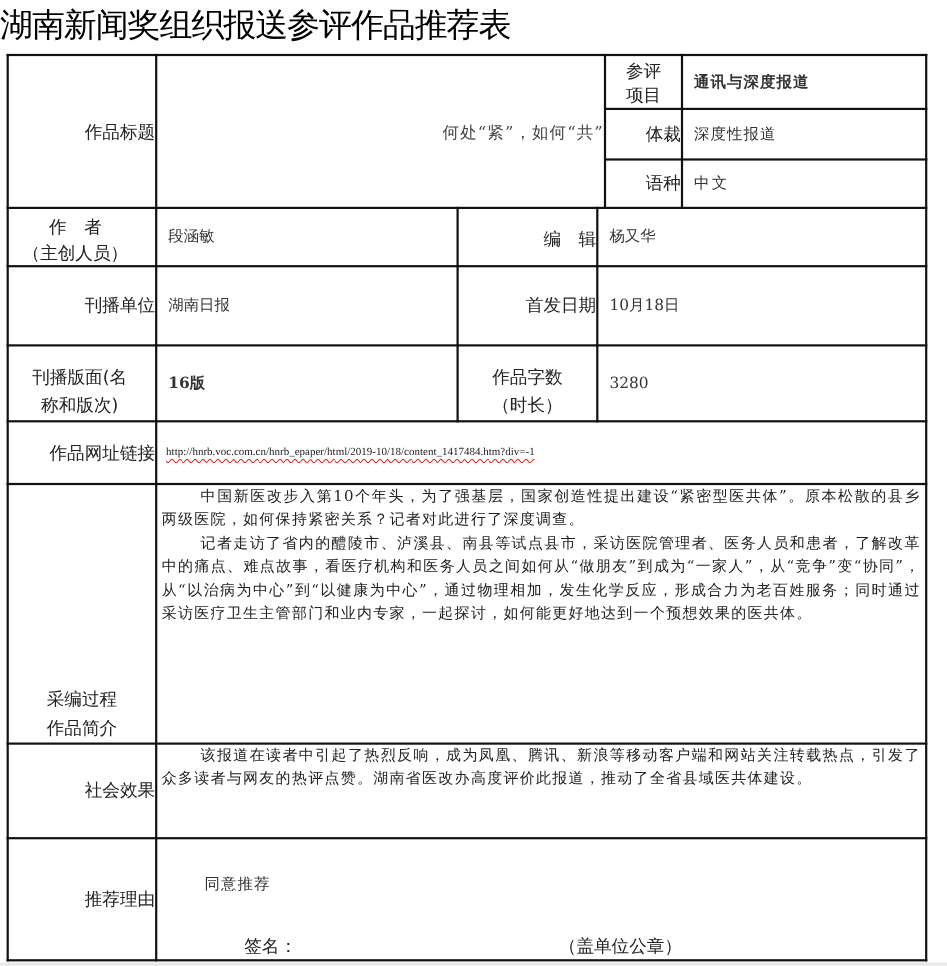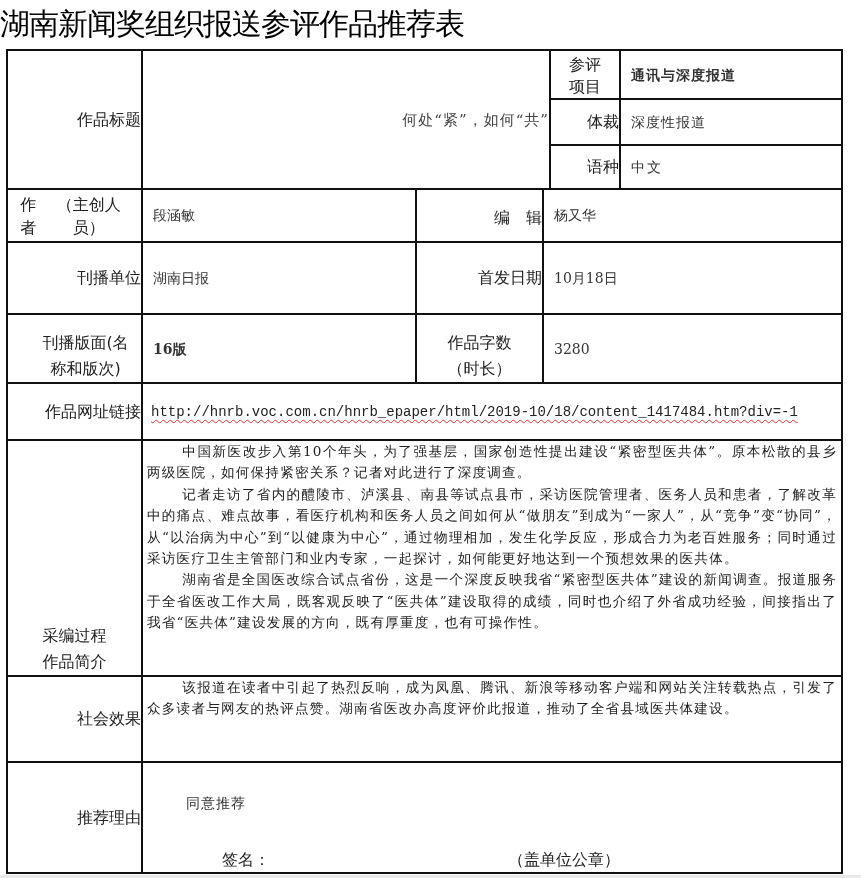--- a/index.html
+++ b/index.html
@@ -7,21 +7,21 @@
          font-family: "DejaVu Sans", sans-serif; color: #111; }
   .title { position: absolute; top: 4px; left: 0; width: 861px; text-align: left;
            font-size: 30px; line-height: 40px; letter-spacing: -1px; color: #000; }
   .cell { position: absolute; box-sizing: border-box; }
   .hl { position: absolute; height: 2px; background: #111; }
   .vl { position: absolute; width: 2px; background: #111; }
   .lbl { display: flex; align-items: center; justify-content: flex-end; text-align: center;
          font-size: 16px; line-height: 24px; color: #222; }
   .val { display: flex; align-items: center; font-size: 14px; line-height: 22px;
          color: #333; font-family: "DejaVu Serif", serif; padding-left: 10px; }
-  .url { font-family: Liberation Mono, monospace; font-size: 14px; color: #222;
+  .url { font-family: Liberation Serif, serif; font-size: 10px; color: #222;
          text-decoration: underline wavy #d33; text-decoration-thickness: 1px;
          text-underline-offset: 3px; }
   .para { font-family: "DejaVu Serif", serif; font-size: 13.6px; line-height: 21.4px;
           color: #222; letter-spacing: 1.2px; text-align: justify; }
   .para p { margin: 0; text-indent: 2.6em; }
   .sig { position: absolute; font-size: 16px; color: #222; }
   .bottom-bar { position: absolute; left: 0; top: 875px; width: 861px; height: 3px; background: #e8e8e8; }
 </style>
 </head>
 <body>
@@ -58,34 +58,34 @@
     <span>项目</span>
   </div>
   <div class="cell val" style="left:621px; top:51px; width:220px; height:47px; letter-spacing:1px;font-weight:bold;">通讯与深度报道</div>
 
   <div class="cell lbl" style="left:551px; top:100px; width:68px; height:44px;">体裁</div>
   <div class="cell val" style="left:621px; top:100px; width:220px; height:44px; letter-spacing:1px;">深度性报道</div>
 
   <div class="cell lbl" style="left:551px; top:146px; width:68px; height:42px;">语种</div>
   <div class="cell val" style="left:621px; top:146px; width:220px; height:42px; letter-spacing:2px;">中文</div>
 
-  <div class="cell lbl" style="left:8px; top:190px; width:121px; height:51px; flex-direction:row; line-height:23px;">
+  <div class="cell lbl" style="left:8px; top:190px; width:121px; height:51px; flex-direction:column; line-height:23px;">
     <span>作　者</span>
     <span>（主创人员）</span>
   </div>
   <div class="cell val" style="left:143px; top:190px; width:272px; height:51px; align-items:flex-start; padding-top:14px;">段涵敏</div>
   <div class="cell lbl" style="left:417px; top:190px; width:125px; height:51px; padding-top:4px;">编　辑</div>
   <div class="cell val" style="left:544px; top:190px; width:297px; height:51px; align-items:flex-start; padding-top:14px;">杨又华</div>
 
   <div class="cell lbl" style="left:8px; top:243px; width:133px; height:70px;">刊播单位</div>
   <div class="cell val" style="left:143px; top:243px; width:272px; height:70px;">湖南日报</div>
   <div class="cell lbl" style="left:417px; top:243px; width:125px; height:70px;">首发日期</div>
   <div class="cell val" style="left:544px; top:243px; width:297px; height:70px;">10月18日</div>
 
-  <div class="cell lbl" style="left:19px; top:315px; width:133px; height:67px; flex-direction:column; line-height:26px;">
+  <div class="cell lbl" style="left:6px; top:315px; width:133px; height:67px; flex-direction:column; line-height:26px;">
     <span>刊播版面(名</span>
     <span>称和版次)</span>
   </div>
   <div class="cell val" style="left:143px; top:315px; width:272px; height:67px;font-weight:bold;">16版</div>
   <div class="cell lbl" style="left:417px; top:315px; width:125px; height:67px; flex-direction:column; line-height:26px;">
     <span>作品字数</span>
     <span>（时长）</span>
   </div>
   <div class="cell val" style="left:544px; top:315px; width:297px; height:67px;">3280</div>
 
@@ -94,21 +94,20 @@
     <span class="url">http://hnrb.voc.com.cn/hnrb_epaper/html/2019-10/18/content_1417484.htm?div=-1</span>
   </div>
 
   <div class="cell lbl" style="left:8px; top:441px; width:133px; height:234px; flex-direction:column; line-height:26px;">
     <span>采编过程</span>
     <span>作品简介</span>
   </div>
   <div class="cell para" style="left:147px; top:441px; width:690px; height:234px;">
     <p>中国新医改步入第10个年头，为了强基层，国家创造性提出建设“紧密型医共体”。原本松散的县乡两级医院，如何保持紧密关系？记者对此进行了深度调查。</p>
     <p>记者走访了省内的醴陵市、泸溪县、南县等试点县市，采访医院管理者、医务人员和患者，了解改革中的痛点、难点故事，看医疗机构和医务人员之间如何从“做朋友”到成为“一家人”，从“竞争”变“协同”，从“以治病为中心”到“以健康为中心”，通过物理相加，发生化学反应，形成合力为老百姓服务；同时通过采访医疗卫生主管部门和业内专家，一起探讨，如何能更好地达到一个预想效果的医共体。</p>
-    <p>湖南省是全国医改综合试点省份，这是一个深度反映我省“紧密型医共体”建设的新闻调查。报道服务于全省医改工作大局，既客观反映了“医共体”建设取得的成绩，同时也介绍了外省成功经验，间接指出了我省“医共体”建设发展的方向，既有厚重度，也有可操作性。</p>
   </div>
 
   <div class="cell lbl" style="left:8px; top:677px; width:133px; height:84px;">社会效果</div>
   <div class="cell para" style="left:147px; top:677px; width:690px; height:84px;">
     <p>该报道在读者中引起了热烈反响，成为凤凰、腾讯、新浪等移动客户端和网站关注转载热点，引发了众多读者与网友的热评点赞。湖南省医改办高度评价此报道，推动了全省县域医共体建设。</p>
   </div>
 
   <div class="cell lbl" style="left:8px; top:763px; width:133px; height:109px;">推荐理由</div>
   <div class="cell" style="left:186px; top:795px; font-family:'DejaVu Serif',serif; font-size:14px; color:#333; letter-spacing:1px;">同意推荐</div>
   <div class="sig" style="left:222px; top:850px;">签名：</div>

